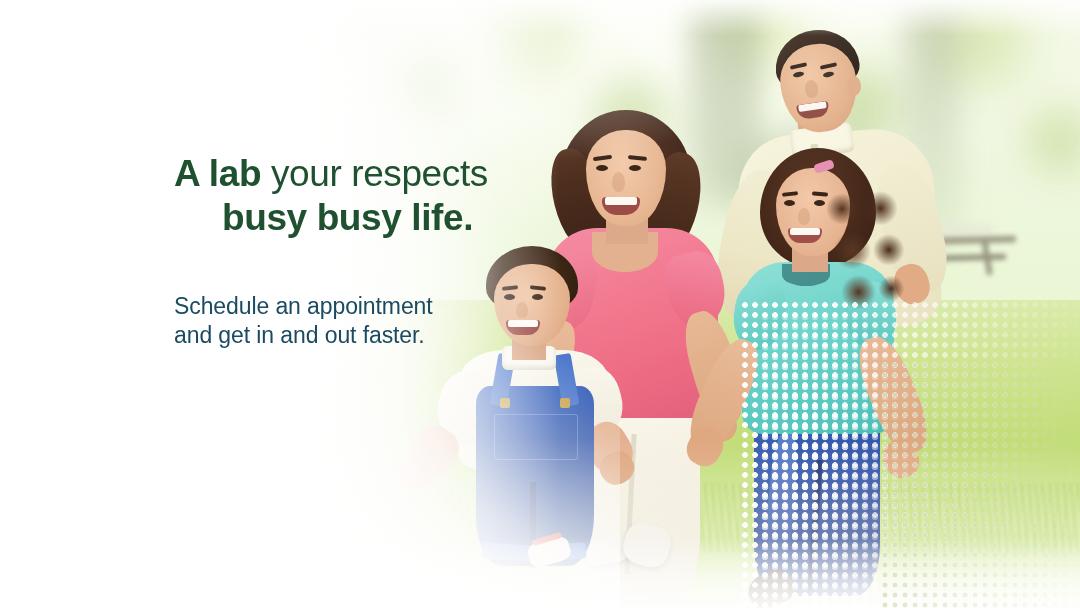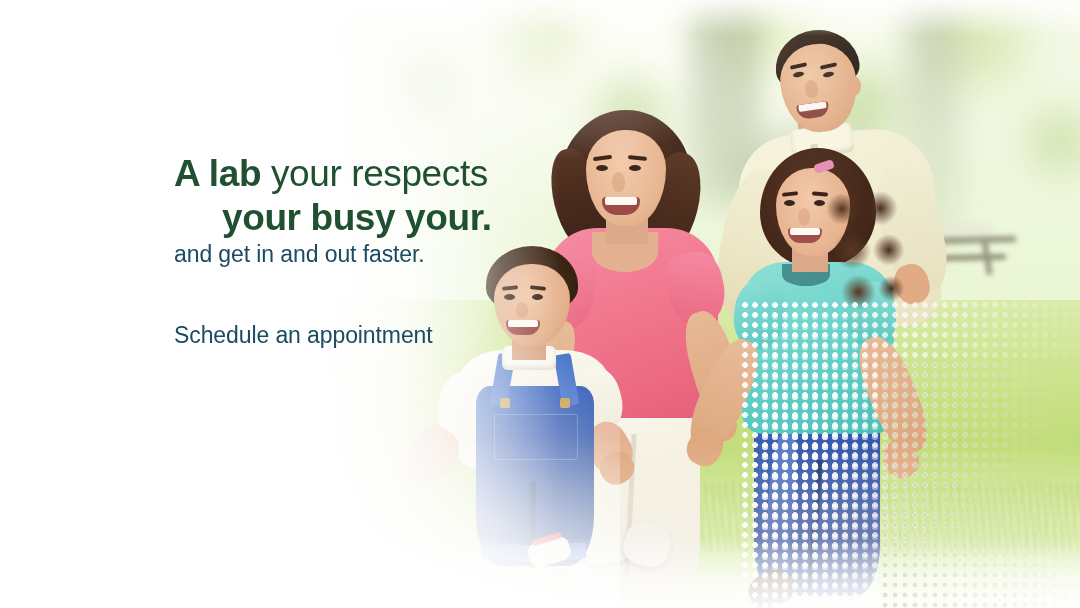--- a/index.html
+++ b/index.html
@@ -992,18 +992,18 @@
     <div class="fade-left"></div>
     <div class="fade-diagonal"></div>
   </div>
 
   <div class="halftone"></div>
   <div class="halftone-core"></div>
   <div class="halftone-tail"></div>
 
   <div class="copy">
     <h1 class="headline"><span class="strong">A lab</span><span> your respects</span></h1>
-    <h1 class="headline-line2">your busy your.</h1>
+    <h1 class="headline-line2">busy busy life.</h1>
+    <p class="subcopy">Schedule an appointment</p>
     <p class="subcopy" style="margin-top:0">and get in and out faster.</p>
-    <p class="subcopy">Schedule an appointment</p>
   </div>
 
 </div>
 
 </body></html>

